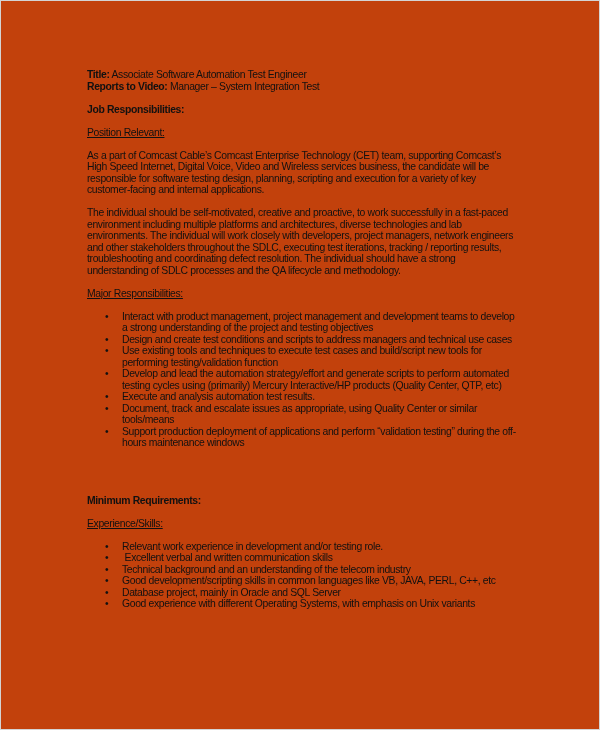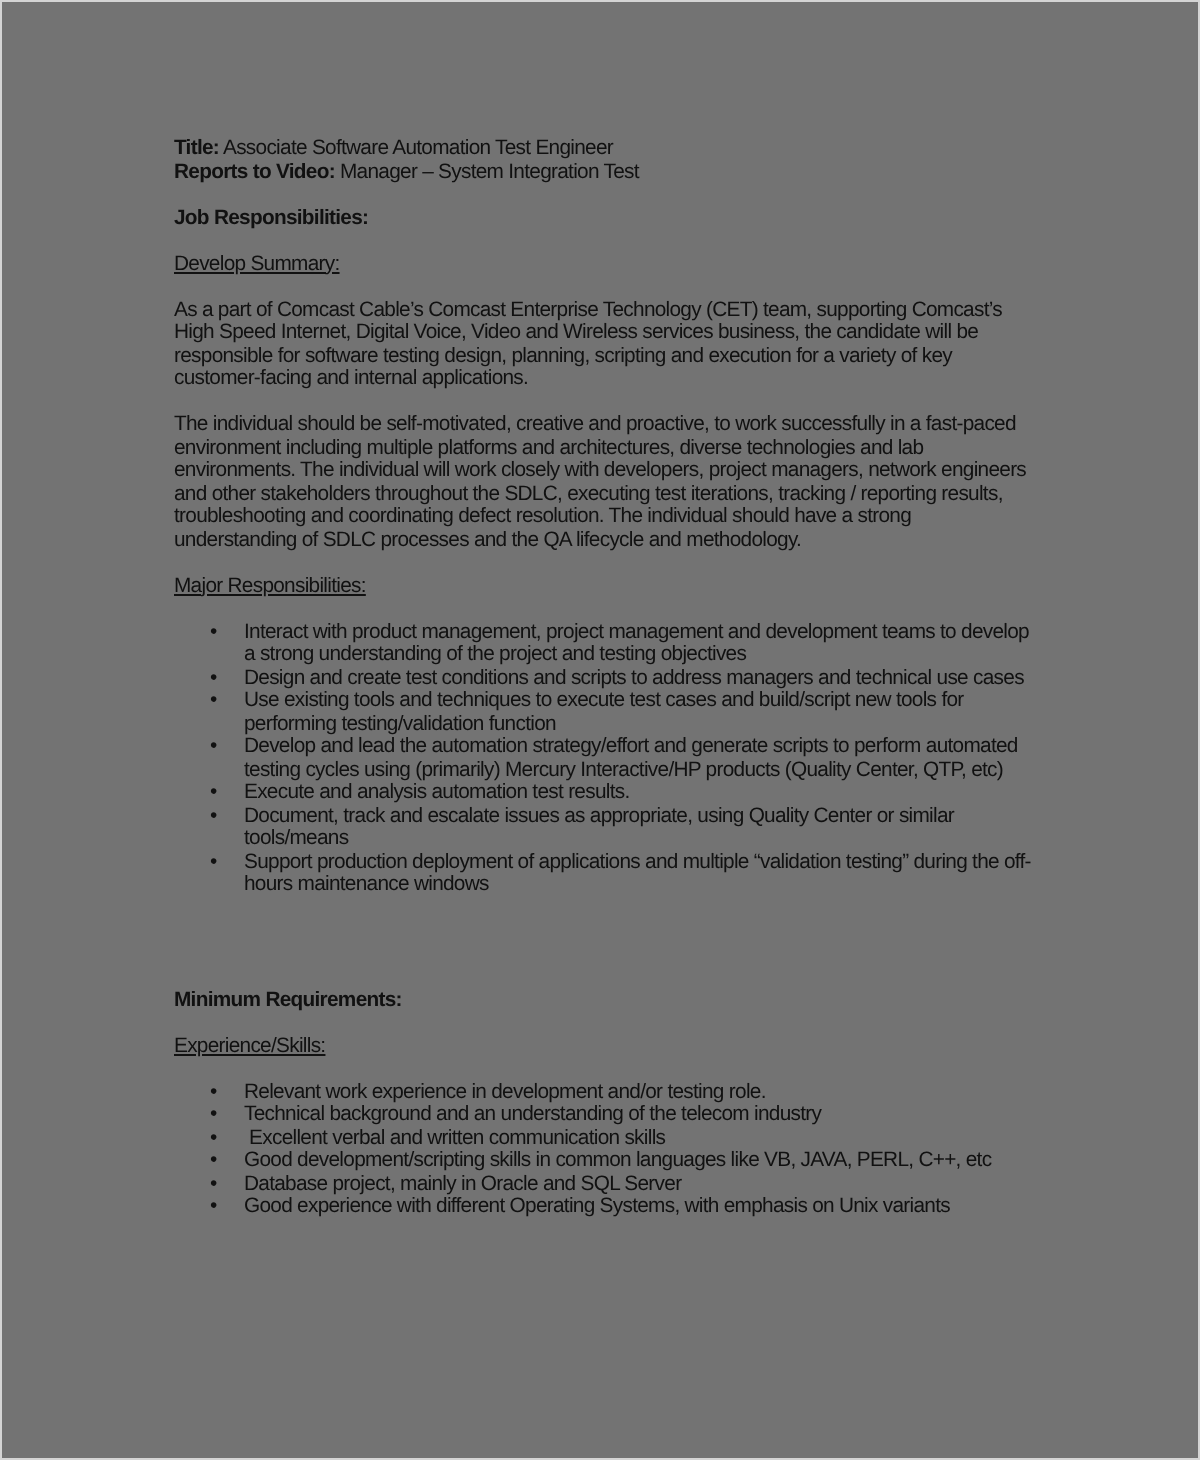--- a/index.html
+++ b/index.html
@@ -1,21 +1,21 @@
 <!DOCTYPE html>
 <html><head>
   <meta charset="utf-8">
   <style>
     html, body { margin: 0; padding: 0; background: #ffffff; }
     body { width: 600px; height: 730px; position: relative; overflow: hidden; }
     .page {
       position: absolute; left: 0; top: 0;
       width: 598px; height: 728px;
       border: 1px solid #d4d4d4;
-      background: #737373;
+      background: #c2410c;
     }
     .content {
       position: absolute; left: 86px; top: 68px; width: 432px;
       font-family: "Liberation Sans", sans-serif;
       font-size: 10.4px; line-height: 11.5px; color: #111111;
       letter-spacing: -0.35px;
     }
     .b { font-weight: bold; }
     .u { text-decoration: underline; }
     p { margin: 0; }
@@ -33,54 +33,54 @@
 <div class="page">
   <div class="content">
 
     <p><span class="b">Title:</span><span> Associate Software Automation Test Engineer</span></p>
     <p><span class="b">Reports to Video:</span><span> Manager – System Integration Test</span></p>
     <div class="gap"></div>
 
     <p class="heading">Job Responsibilities:</p>
     <div class="gap"></div>
 
-    <p class="u">Develop Summary:</p>
+    <p class="u">Position Relevant:</p>
     <div class="gap"></div>
 
     <p>As a part of Comcast Cable’s Comcast Enterprise Technology (CET) team, supporting Comcast’s High Speed Internet, Digital Voice, Video and Wireless services business, the candidate will be responsible for software testing design, planning, scripting and execution for a variety of key customer-facing and internal applications.</p>
     <div class="gap"></div>
     <p>The individual should be self-motivated, creative and proactive, to work successfully in a fast-paced environment including multiple platforms and architectures, diverse technologies and lab environments. The individual will work closely with developers, project managers, network engineers and other stakeholders throughout the SDLC, executing test iterations, tracking / reporting results, troubleshooting and coordinating defect resolution. The individual should have a strong understanding of SDLC processes and the QA lifecycle and methodology.</p>
     <div class="gap"></div>
 
     <p class="u">Major Responsibilities:</p>
     <div class="gap"></div>
 
     <ul>
       <li>Interact with product management, project management and development teams to develop a strong understanding of the project and testing objectives</li>
       <li>Design and create test conditions and scripts to address managers and technical use cases</li>
       <li>Use existing tools and techniques to execute test cases and build/script new tools for performing testing/validation function</li>
       <li>Develop and lead the automation strategy/effort and generate scripts to perform automated testing cycles using (primarily) Mercury Interactive/HP products (Quality Center, QTP, etc)</li>
       <li>Execute and analysis automation test results.</li>
       <li>Document, track and escalate issues as appropriate, using Quality Center or similar tools/means</li>
-      <li>Support production deployment of applications and multiple “validation testing” during the off-hours maintenance windows</li>
+      <li>Support production deployment of applications and perform “validation testing” during the off-hours maintenance windows</li>
     </ul>
     <div class="gap"></div>
     <div class="gap"></div>
     <div class="gap"></div>
     <div class="gap"></div>
 
     <p class="heading">Minimum Requirements:</p>
     <div class="gap"></div>
 
     <p class="u">Experience/Skills:</p>
     <div class="gap"></div>
 
     <ul>
       <li>Relevant work experience in development and/or testing role.</li>
+      <li style="white-space: pre-wrap;"> Excellent verbal and written communication skills</li>
       <li>Technical background and an understanding of the telecom industry</li>
-      <li style="white-space: pre-wrap;"> Excellent verbal and written communication skills</li>
       <li>Good development/scripting skills in common languages like VB, JAVA, PERL, C++, etc</li>
       <li>Database project, mainly in Oracle and SQL Server</li>
       <li>Good experience with different Operating Systems, with emphasis on Unix variants</li>
     </ul>
 
   </div>
 </div>
 
 </body></html>

